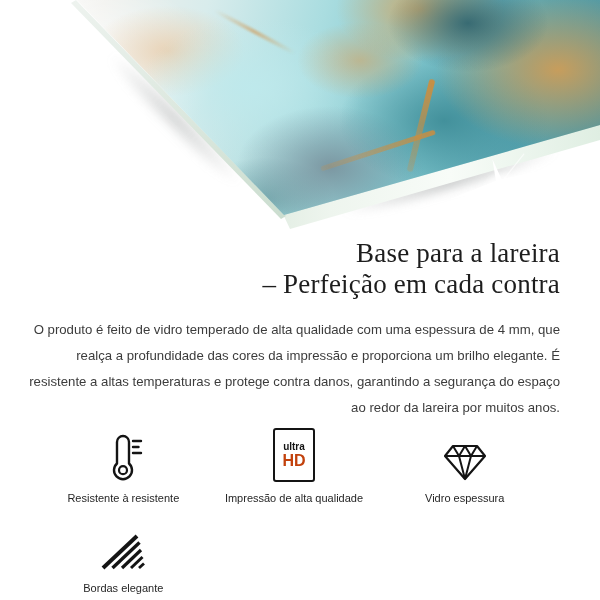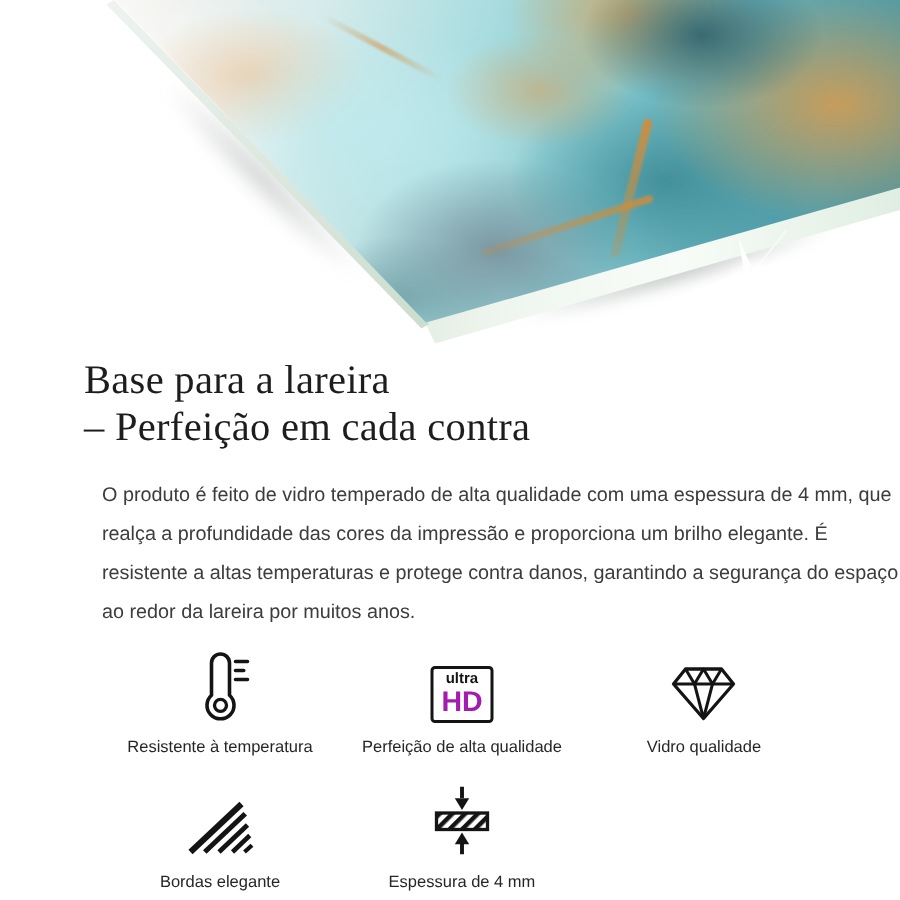--- a/index.html
+++ b/index.html
@@ -63,48 +63,48 @@
     transform: rotate(-18deg); filter: blur(.6px);
   }
   .vein3 {
     position: absolute; left: 210px; top: 30px; width: 90px; height: 4px;
     background: linear-gradient(to right, rgba(210,150,80,0), rgba(210,150,80,.6), rgba(210,150,80,0));
     transform: rotate(28deg); filter: blur(.8px);
   }
   .sparkle { position: absolute; left: 438px; top: 148px; z-index: 4; }
 
   
-  .content { padding: 6px 40px 0 56px; }
+  .content { padding: 6px 40px 0 28px; text-align: right; }
   .heading {
     font-family: "Liberation Serif", "DejaVu Serif", serif;
     font-weight: 400; font-size: 27px; line-height: 31px;
     color: #1d1d1d; margin: 0; letter-spacing: .2px;
   }
   .heading span { display: block; }
   .desc {
     margin-top: 17px; width: 532px;
-    font-size: 13.2px; line-height: 26px; color: #3c3c3c; margin-left: 12px;
+    font-size: 13.2px; line-height: 26px; color: #3c3c3c;
   }
 
   
   .features {
     display: grid; grid-template-columns: 1fr 1fr 1fr;
     margin-top: 10px; row-gap: 20px; padding: 0 10px;
   }
   .feature { display: flex; flex-direction: column; align-items: center; }
   .icon-box { height: 48px; display: flex; align-items: flex-end; justify-content: center; }
   .feature-label { margin-top: 10px; font-size: 11px; color: #262626; }
 
   .uhd-box {
-    width: 42px; height: 38px; border: 2.5px solid #141414; border-radius: 3px;
+    width: 42px; height: 54px; border: 2.5px solid #141414; border-radius: 3px;
     display: flex; flex-direction: column; align-items: center; justify-content: center;
     line-height: 1; box-sizing: border-box; margin-top: 40px;
   }
   .uhd-top { font-size: 10px; font-weight: 700; color: #141414; }
-  .uhd-bottom { font-size: 19px; font-weight: 800; color: #a21caf; margin-top: 1px; }
+  .uhd-bottom { font-size: 16px; font-weight: 800; color: #c2410c; margin-top: 1px; }
 
   svg .stroke { stroke: #141414; fill: none; }
 </style>
 </head>
 <body>
 
 <div class="hero">
   <div class="shadow-bottom"></div>
   <div class="shadow-left"></div>
   <div class="band-bottom"></div>
@@ -142,71 +142,54 @@
   <div class="features">
 
     <div class="feature">
       <div class="icon-box">
         <svg width="44" height="48" viewBox="0 0 44 48">
           <path class="stroke" d="M16 8 a6 6 0 0 1 12 0 V29.5 a9 9 0 1 1 -12 0 Z" stroke-width="2.4" stroke-linejoin="round"></path>
           <circle class="stroke" cx="22" cy="36.2" r="4" stroke-width="2.2"></circle>
           <path class="stroke" d="M32 7 H40 M32 13 H37.5 M32 19 H40" stroke-width="2.4" stroke-linecap="round"></path>
         </svg>
       </div>
-      <span class="feature-label">Resistente à temperatura</span>
+      <span class="feature-label">Resistente à resistente</span>
     </div>
 
     <div class="feature">
       <div class="icon-box">
         <div class="uhd-box">
           <span class="uhd-top">ultra</span>
           <span class="uhd-bottom">HD</span>
         </div>
       </div>
-      <span class="feature-label">Perfeição de alta qualidade</span>
+      <span class="feature-label">Impressão de alta qualidade</span>
     </div>
 
 
     <div class="feature">
       <div class="icon-box">
         <svg width="46" height="40" viewBox="0 0 46 40">
           <path class="stroke" d="M11 4 L35 4 L43 14 L23 37 L3 14 Z" stroke-width="2.2" stroke-linejoin="round"></path>
           <path class="stroke" d="M3 14 L43 14" stroke-width="2"></path>
           <path class="stroke" d="M11 4 L17 14 L23 4 L29 14 L35 4" stroke-width="2" stroke-linejoin="round"></path>
           <path class="stroke" d="M17 14 L23 37 M29 14 L23 37" stroke-width="2"></path>
         </svg>
       </div>
-      <span class="feature-label">Vidro qualidade</span>
+      <span class="feature-label">Vidro espessura</span>
     </div>
 
     <div class="feature">
       <div class="icon-box">
         <svg width="46" height="40" viewBox="0 0 46 40">
           <path d="M3 36 L37 4" stroke="#141414" stroke-width="4"></path>
           <path d="M12.5 36 L39.5 10.5" stroke="#141414" stroke-width="3.4"></path>
           <path d="M22 36 L41 18" stroke="#141414" stroke-width="3.2"></path>
           <path d="M31 36 L42.5 25" stroke="#141414" stroke-width="3"></path>
           <path d="M39 36 L44 31.5" stroke="#141414" stroke-width="2.8"></path>
         </svg>
       </div>
       <span class="feature-label">Bordas elegante</span>
     </div>
 
-    <div class="feature">
-      <div class="icon-box">
-        <svg width="44" height="50" viewBox="0 0 44 50">
-          <defs>
-            <pattern id="hatch" width="6" height="6" patternUnits="userSpaceOnUse" patternTransform="rotate(45)">
-              <rect x="0" y="0" width="3" height="6" fill="#141414"></rect>
-            </pattern>
-          </defs>
-          <rect x="5" y="20" width="34" height="11" fill="url(#hatch)" stroke="#141414" stroke-width="2.2"></rect>
-          <path d="M22 2.5 V10" stroke="#141414" stroke-width="2.6"></path>
-          <path d="M22 18 L17.2 10.2 L26.8 10.2 Z" fill="#141414"></path>
-          <path d="M22 47.5 V40" stroke="#141414" stroke-width="2.6"></path>
-          <path d="M22 33 L17.2 40.8 L26.8 40.8 Z" fill="#141414"></path>
-        </svg>
-      </div>
-      <span class="feature-label">Espessura de 4 mm</span>
-    </div>
 
   </div>
 </div>
 
 </body></html>

